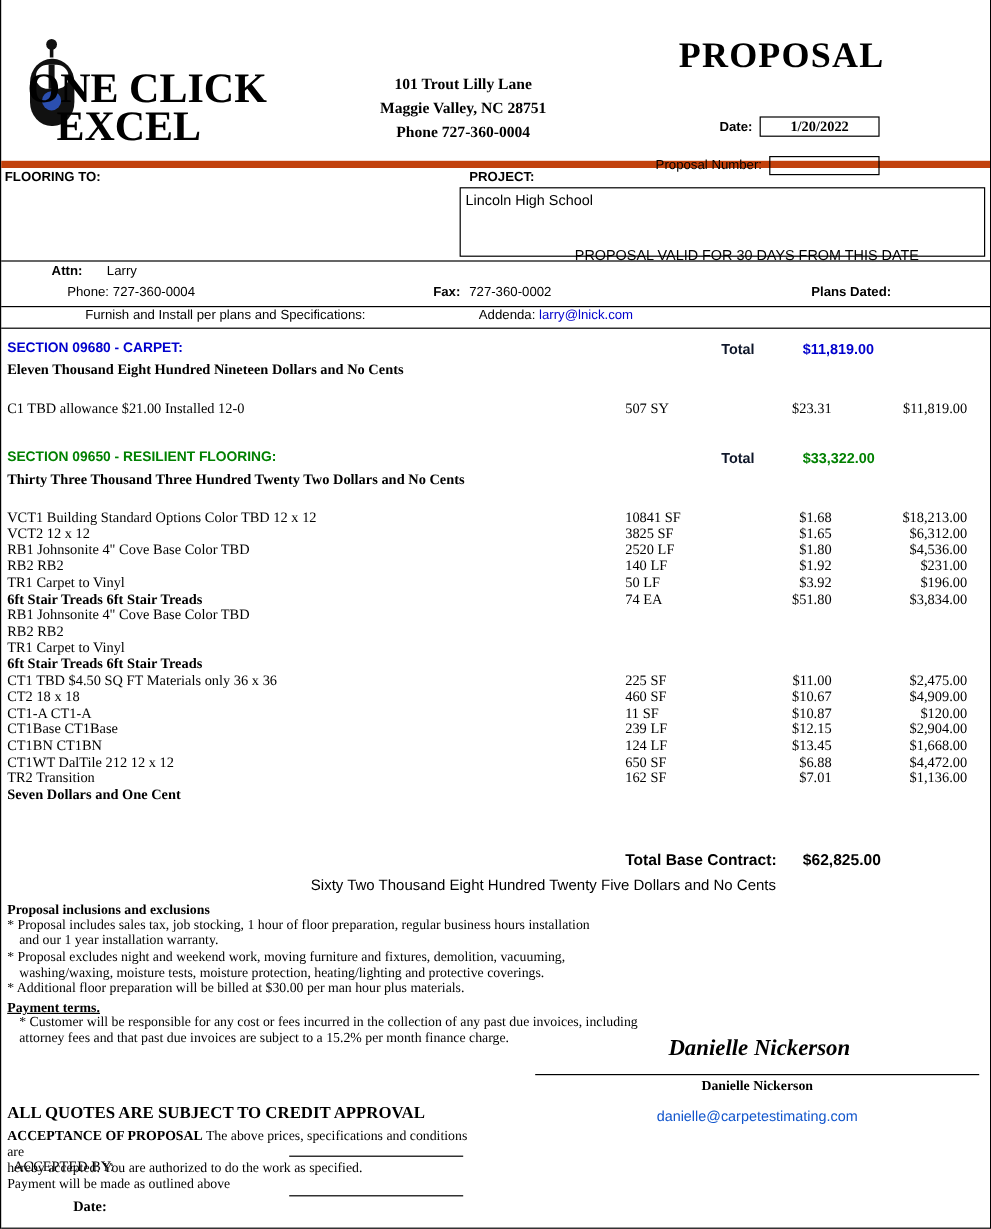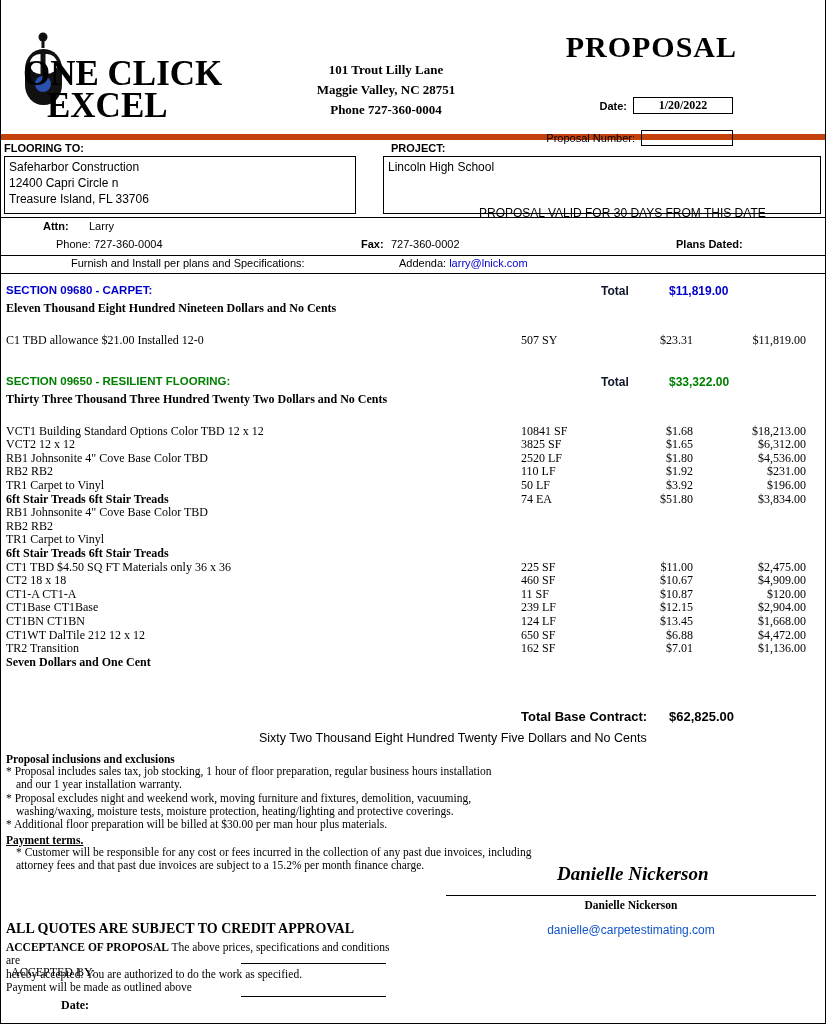--- a/index.html
+++ b/index.html
@@ -283,25 +283,20 @@
     </div>
 
     <div class="pnum-row">
       <span class="lbl">Proposal Number:</span>
       <span class="pnum-box"></span>
     </div>
   </div>
 
   <div class="party-row">
     <div class="sub-label">FLOORING TO:</div>
-    <div class="sub-box">
-      <div>Safeharbor Construction</div>
-      <div>12400 Capri Circle n</div>
-      <div>Treasure Island, FL 33706</div>
-    </div>
     <div class="proj-label">PROJECT:</div>
     <div class="proj-box">
       <div>Lincoln High School</div>
     </div>
   </div>
 
   <div class="contact-row">
     <div class="attn">Attn:</div>
     <div class="attn" style="left:88px;font-weight:normal">Larry</div>
     <div class="valid">PROPOSAL VALID FOR 30 DAYS FROM THIS DATE</div>
@@ -365,21 +360,21 @@
         <span class="amt">$6,312.00</span>
       </div>
       <div class="line">
         <span class="desc">RB1 Johnsonite   4" Cove Base Color TBD</span>
         <span class="qty">2520 LF</span>
         <span class="unit">$1.80</span>
         <span class="amt">$4,536.00</span>
       </div>
       <div class="line">
         <span class="desc">RB2 RB2</span>
-        <span class="qty">110 LF</span>
+        <span class="qty">140 LF</span>
         <span class="unit">$1.92</span>
         <span class="amt">$231.00</span>
       </div>
       <div class="line">
         <span class="desc">TR1    Carpet to Vinyl</span>
         <span class="qty">50 LF</span>
         <span class="unit">$3.92</span>
         <span class="amt">$196.00</span>
       </div>
       <div class="line">

